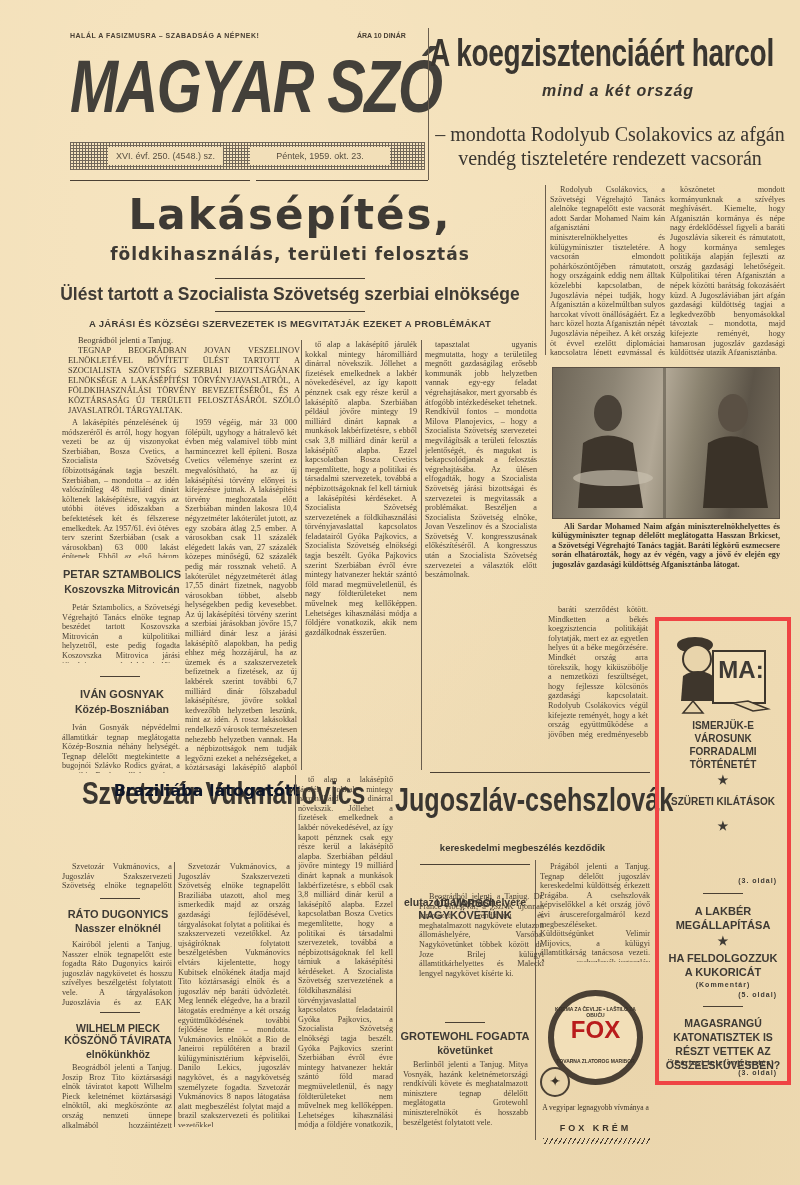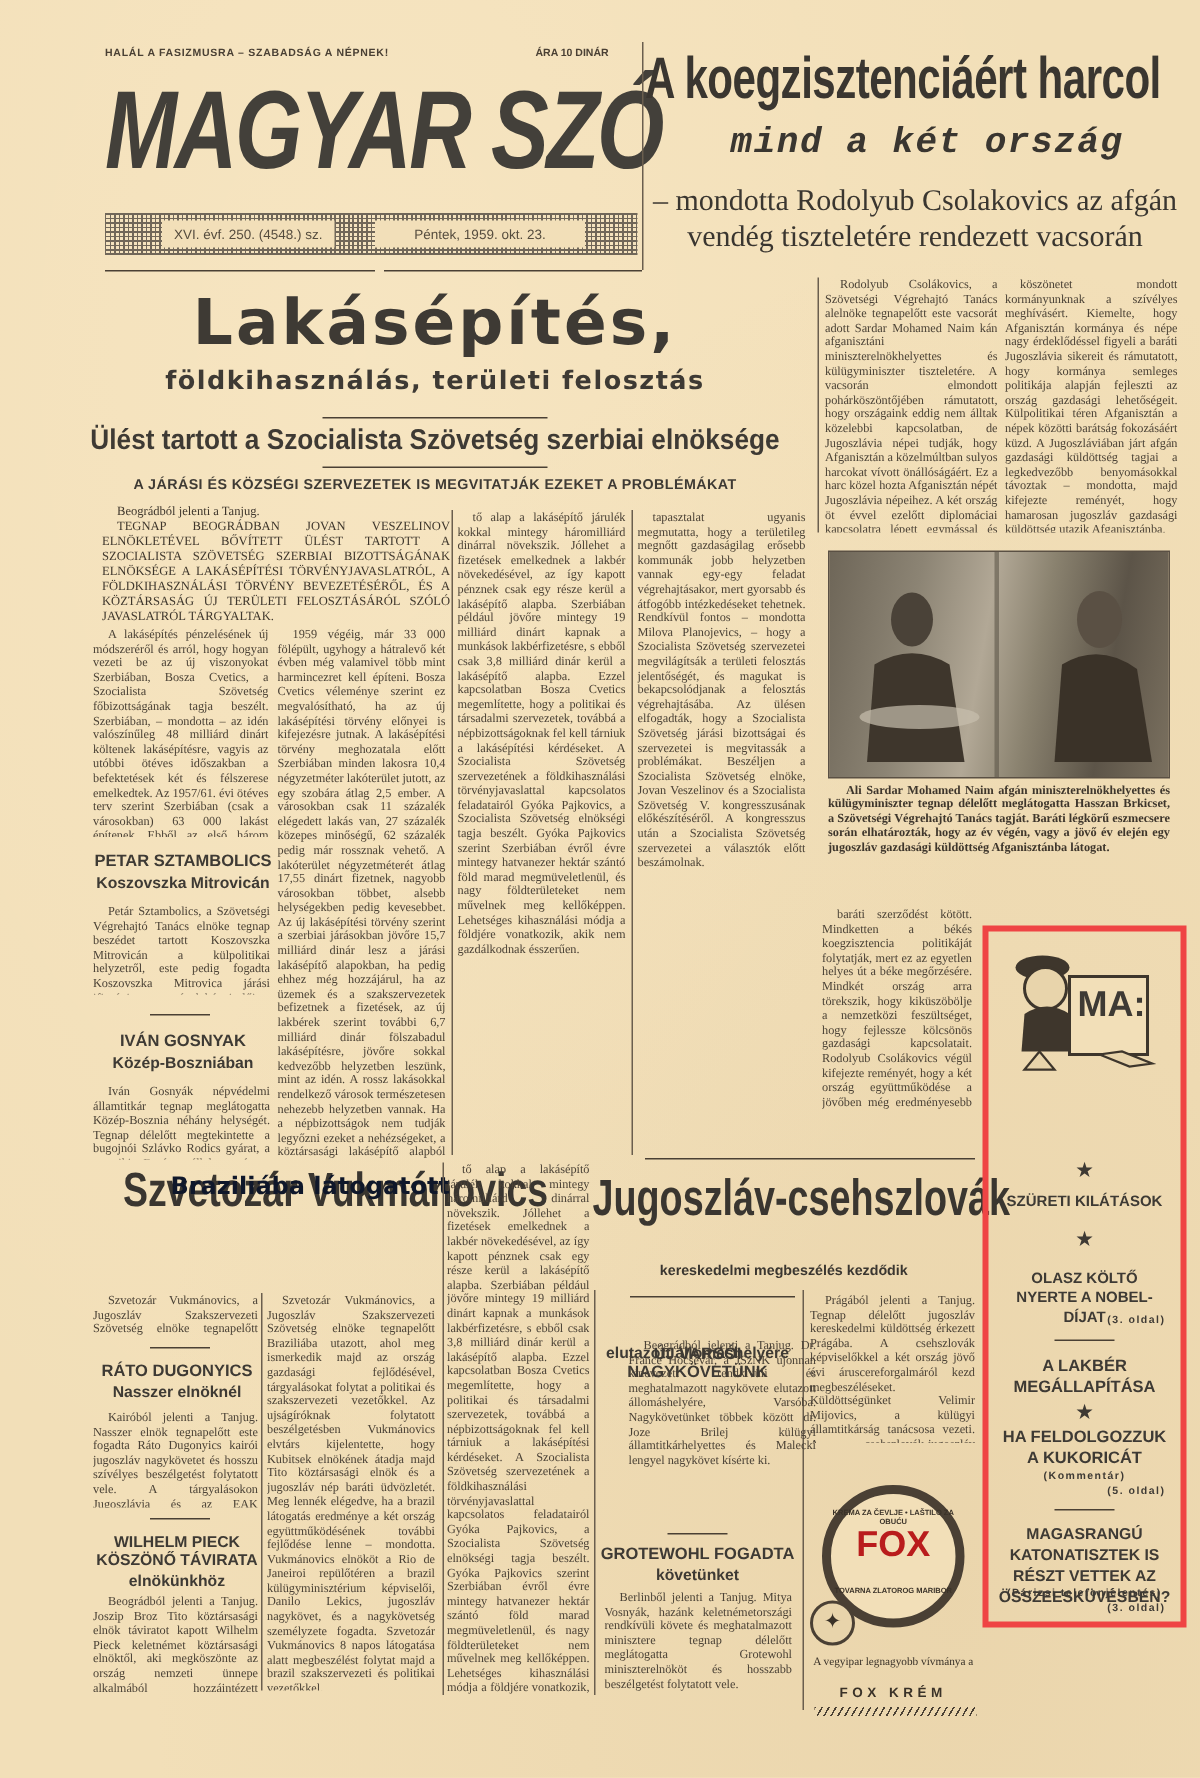--- a/index.html
+++ b/index.html
@@ -6,21 +6,21 @@
   body{width:800px;height:1185px;background:#f2dfb8;position:relative;overflow:hidden;font-family:"DejaVu Serif",serif;color:#3a3228;}
   .abs{position:absolute;}
   .paper-grain{position:absolute;inset:0;background:radial-gradient(ellipse at 30% 20%,rgba(255,240,210,.35),transparent 60%),radial-gradient(ellipse at 80% 90%,rgba(200,170,120,.18),transparent 60%);pointer-events:none;}
   .motto{left:70px;top:32px;font-family:"Liberation Sans",sans-serif;font-size:7px;font-weight:bold;letter-spacing:.5px;color:#4a4034;}
   .price{left:357px;top:32px;font-family:"Liberation Sans",sans-serif;font-size:7px;font-weight:bold;color:#4a4034;}
   .masthead{left:70px;top:42px;width:360px;height:90px;font-family:"Liberation Sans",sans-serif;font-weight:900;font-style:italic;font-size:74px;line-height:90px;color:#43403a;letter-spacing:-2px;transform:scaleX(.78);transform-origin:left center;white-space:nowrap;}
   .dateband{left:70px;top:142px;width:355px;height:28px;background:repeating-linear-gradient(90deg,#5a5248 0 1px,transparent 1px 3px),repeating-linear-gradient(0deg,#5a5248 0 1px,transparent 1px 3px);opacity:.85;}
   .dateband .box{position:absolute;top:5px;height:18px;background:#f2dfb8;font-family:"Liberation Sans",sans-serif;font-size:9px;line-height:18px;text-align:center;color:#3a3228;}
   .rule{position:absolute;background:#4a4034;}
   .h-top1{left:430px;top:30px;width:360px;font-family:"Liberation Sans",sans-serif;font-weight:bold;font-size:39px;line-height:46px;color:#3a3630;transform:scaleX(.72);transform-origin:left;white-space:nowrap;letter-spacing:-.5px;}
-  .h-top2{left:458px;top:82px;width:320px;text-align:center;font-family:Liberation Mono, monospace;font-weight:bold;font-style:italic;font-size:24px;color:#3a3630;letter-spacing:1px;}
+  .h-top2{left:458px;top:82px;width:320px;text-align:center;font-family:Liberation Sans, sans-serif;font-weight:bold;font-style:italic;font-size:16px;color:#3a3630;letter-spacing:1px;}
   .h-top3{left:430px;top:122px;width:360px;text-align:center;font-family:"Liberation Serif",serif;font-size:20px;line-height:24px;color:#3a3630;}
   .col{position:absolute;font-family:"Liberation Serif",serif;font-size:8.2px;line-height:9.6px;color:#4b4236;text-align:justify;overflow:hidden;}
   .col p{margin:0;text-indent:10px;}
   .lead{position:absolute;font-family:"Liberation Serif",serif;font-size:8.4px;line-height:10px;color:#3e362c;}
   .caps{text-transform:uppercase;}
   .h-lak1{left:40px;top:190px;width:500px;text-align:center;font-family:"DejaVu Sans",sans-serif;font-weight:bold;font-size:42px;color:#3e3a34;letter-spacing:2px;}
   .h-lak2{left:40px;top:244px;width:500px;text-align:center;font-family:"DejaVu Sans",sans-serif;font-weight:bold;font-size:17px;color:#3e3a34;letter-spacing:1px;}
   .h-lak3{left:40px;top:283px;width:500px;text-align:center;font-family:"Liberation Sans",sans-serif;font-weight:bold;font-size:19px;color:#3e3a34;transform:scaleX(.92);}
   .h-lak4{left:40px;top:318px;width:500px;text-align:center;font-family:"Liberation Sans",sans-serif;font-weight:bold;font-size:9.5px;color:#3e3a34;letter-spacing:.3px;}
   .subhead{position:absolute;text-align:center;font-family:"Liberation Sans",sans-serif;font-weight:bold;color:#3e3a34;transform-origin:center;}
@@ -191,24 +191,24 @@
 
 <div class="abs sidebox">
   <svg class="abs" style="left:14px;top:10px" width="100" height="85" viewBox="0 0 100 85">
     <ellipse cx="22" cy="14" rx="18" ry="8" fill="#3e362c"></ellipse>
     <circle cx="24" cy="28" r="14" fill="#e8d4ab" stroke="#3e362c" stroke-width="2"></circle>
     <path d="M10 45 Q25 35 40 45 L44 70 L8 70 Z" fill="#3e362c"></path>
     <rect x="40" y="20" width="52" height="52" fill="#f2dfb8" stroke="#3e362c" stroke-width="2"></rect>
     <path d="M20 70 L10 82 L30 82 Z M60 72 L80 80 L95 78 L75 70 Z" fill="#e8d4ab" stroke="#3e362c" stroke-width="1.5"></path>
   </svg>
   <div class="item" style="left:52px;top:35px;width:60px;font-size:24px;font-weight:900;">MA:</div>
+  <div class="item" style="top:98px;font-size:10px;line-height:13px;padding:0 4px;box-sizing:border-box;">ISMERJÜK-E VÁROSUNK FORRADALMI TÖRTÉNETÉT</div>
   <div class="item" style="top:152px;font-size:12px;">★</div>
   <div class="item" style="top:175px;font-size:10px;">SZÜRETI KILÁTÁSOK</div>
   <div class="item" style="top:198px;font-size:12px;">★</div>
-  <div class="item" style="top:225px;font-size:10px;line-height:13px;padding:0 8px;box-sizing:border-box;">OLASZ KÖLTŐ NYERTE A NOBEL-DÍJAT</div>
   <div class="item small-ref" style="top:256px;text-align:right;padding-right:10px;box-sizing:border-box;">(3. oldal)</div>
   <div class="rule" style="left:44px;top:272px;width:40px;height:1px;"></div>
   <div class="item" style="top:283px;font-size:11px;line-height:14px;padding:0 16px;box-sizing:border-box;">A LAKBÉR MEGÁLLAPÍTÁSA</div>
   <div class="item" style="top:313px;font-size:12px;">★</div>
   <div class="item" style="top:330px;font-size:11px;line-height:14px;padding:0 6px;box-sizing:border-box;">HA FELDOLGOZZUK A KUKORICÁT</div>
   <div class="item small-ref" style="top:360px;">(Kommentár)</div>
   <div class="item small-ref" style="top:370px;text-align:right;padding-right:10px;box-sizing:border-box;">(5. oldal)</div>
   <div class="rule" style="left:44px;top:385px;width:40px;height:1px;"></div>
   <div class="item" style="top:395px;font-size:10.5px;line-height:14px;padding:0 6px;box-sizing:border-box;">MAGASRANGÚ KATONATISZTEK IS RÉSZT VETTEK AZ ÖSSZEESKÜVÉSBEN?</div>
   <div class="item small-ref" style="top:438px;font-size:7px;">(Párizsi telefonjelentés)</div>

